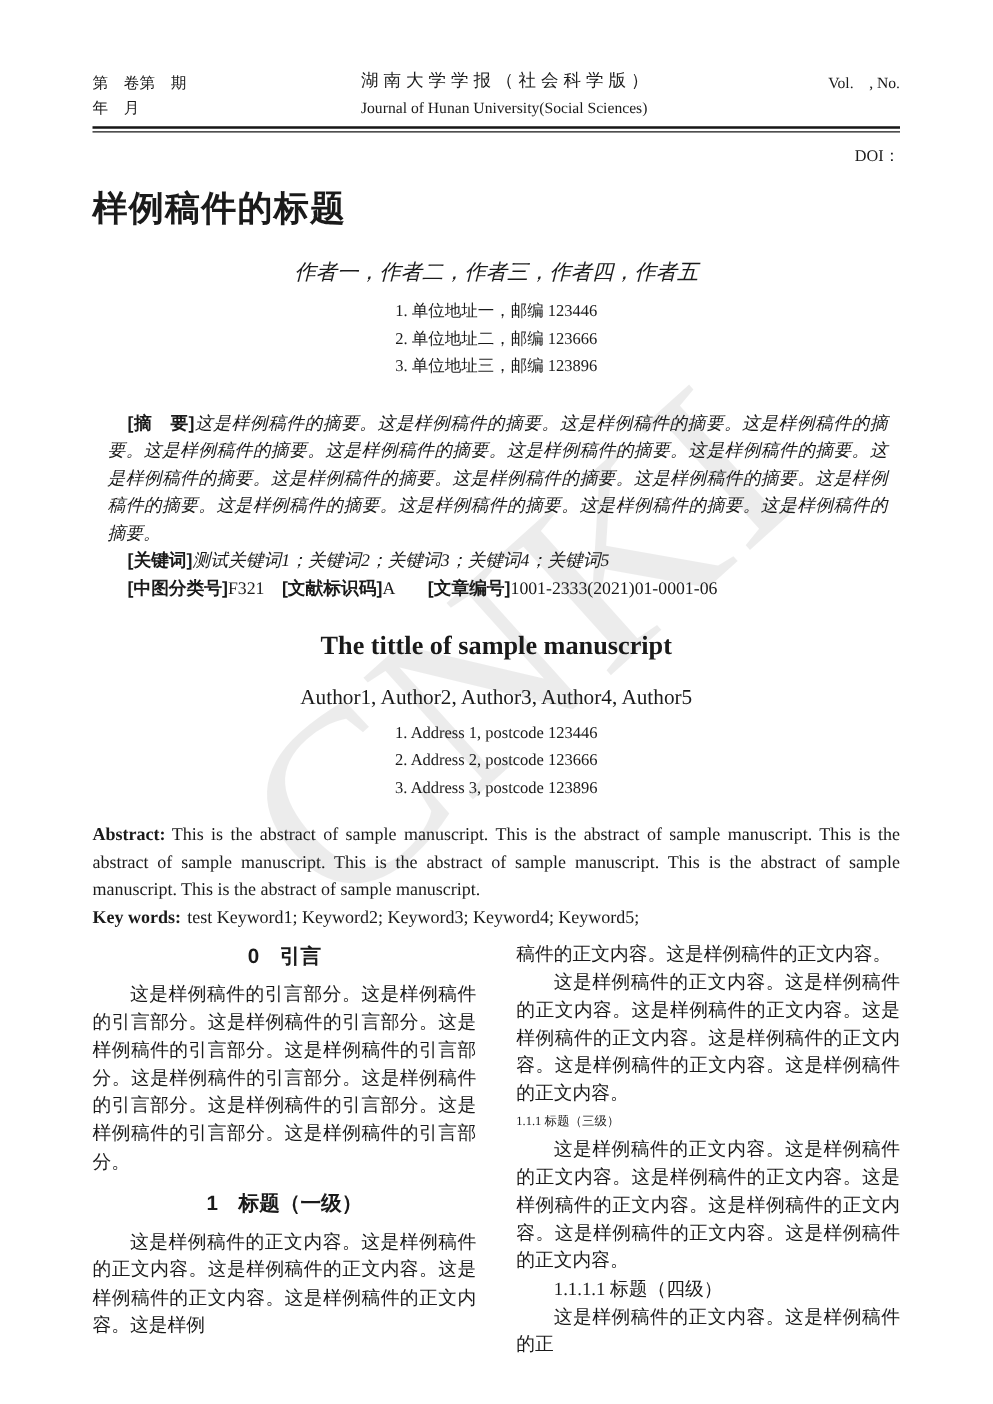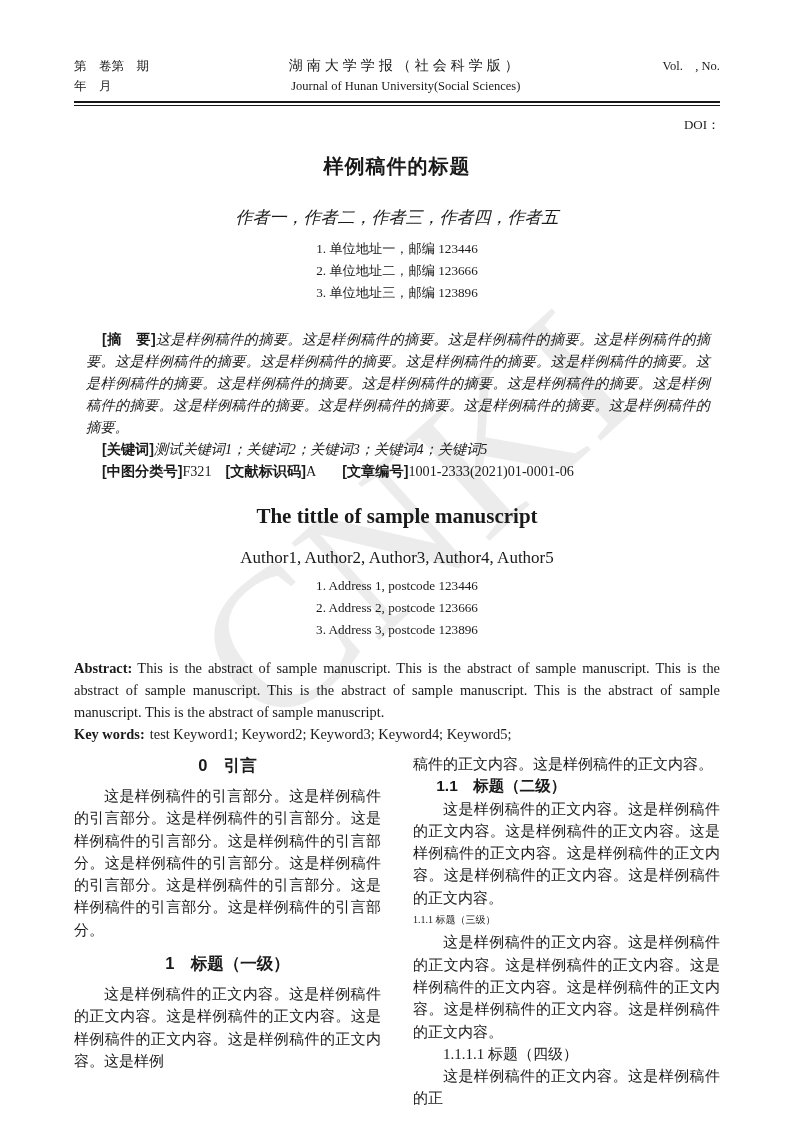--- a/index.html
+++ b/index.html
@@ -13,30 +13,30 @@
     font-family:"Liberation Serif", serif; font-size:200px; font-weight:normal;
     color:rgba(0,0,0,0.075); letter-spacing:4px; white-space:nowrap;
     z-index:0; pointer-events:none;
   }
   .content { position:absolute; left:74px; top:56px; width:646px; z-index:1; }
 
   
   .hdr { display:flex; justify-content:space-between; align-items:flex-start;
          font-size:12.5px; line-height:20px; padding-bottom:5px; }
   .hdr-left { text-align:left; }
-  .hdr-center { text-align:center; }
+  .hdr-center { }
   .jcn { letter-spacing:4px; font-size:14px; }
   .jen { font-size:12.5px; letter-spacing:0; }
   .hdr-right { text-align:right; white-space:nowrap; }
   .double-rule { height:2px; border-top:2.5px solid #161616; border-bottom:1px solid #161616; }
   .doi { text-align:right; font-size:13px; line-height:18px; margin-top:10px; }
 
   
-  .cn-title { text-align:center; font-family:Liberation Mono, monospace;
-              font-weight:bold; font-size:20px; line-height:40px; margin-top:14px; letter-spacing:1px; }
+  .cn-title { font-family:Liberation Serif, serif;
+              font-weight:bold; font-size:28px; line-height:40px; margin-top:14px; letter-spacing:1px; }
   .cn-authors { text-align:center; font-size:17px; line-height:24px; margin-top:18px; font-style:italic; }
   .addr-block { margin-top:8px; }
   .addr { text-align:center; font-size:13.2px; line-height:22px; }
 
   .abs-block { margin-top:24px; }
   .abs { margin:0; font-size:14.2px; line-height:22px; text-align:justify; padding:0 10px 0 12px; }
   .lbl { font-family:"Liberation Sans", sans-serif; font-weight:bold; font-style:normal;margin-left:16px; }
   .kai { font-style:italic; }
   .val { font-style:normal; }
   .gap1 { margin-left:14px; }
@@ -121,21 +121,20 @@
 
     <div class="body-cols">
       <div class="col">
         <div class="hx">0　引言</div>
         <p>这是样例稿件的引言部分。这是样例稿件的引言部分。这是样例稿件的引言部分。这是样例稿件的引言部分。这是样例稿件的引言部分。这是样例稿件的引言部分。这是样例稿件的引言部分。这是样例稿件的引言部分。这是样例稿件的引言部分。这是样例稿件的引言部分。</p>
         <div class="hx h1x">1　标题（一级）</div>
         <p>这是样例稿件的正文内容。这是样例稿件的正文内容。这是样例稿件的正文内容。这是样例稿件的正文内容。这是样例稿件的正文内容。这是样例</p>
       </div>
       <div class="col">
         <p class="cont">稿件的正文内容。这是样例稿件的正文内容。</p>
-        <div class="h2x">1.1　标题（二级）</div>
         <p>这是样例稿件的正文内容。这是样例稿件的正文内容。这是样例稿件的正文内容。这是样例稿件的正文内容。这是样例稿件的正文内容。这是样例稿件的正文内容。这是样例稿件的正文内容。</p>
         <div class="h3x">1.1.1 标题（三级）</div>
         <p>这是样例稿件的正文内容。这是样例稿件的正文内容。这是样例稿件的正文内容。这是样例稿件的正文内容。这是样例稿件的正文内容。这是样例稿件的正文内容。这是样例稿件的正文内容。</p>
         <div class="h4x">1.1.1.1 标题（四级）</div>
         <p>这是样例稿件的正文内容。这是样例稿件的正</p>
       </div>
     </div>
   </div>
 
 </div>

